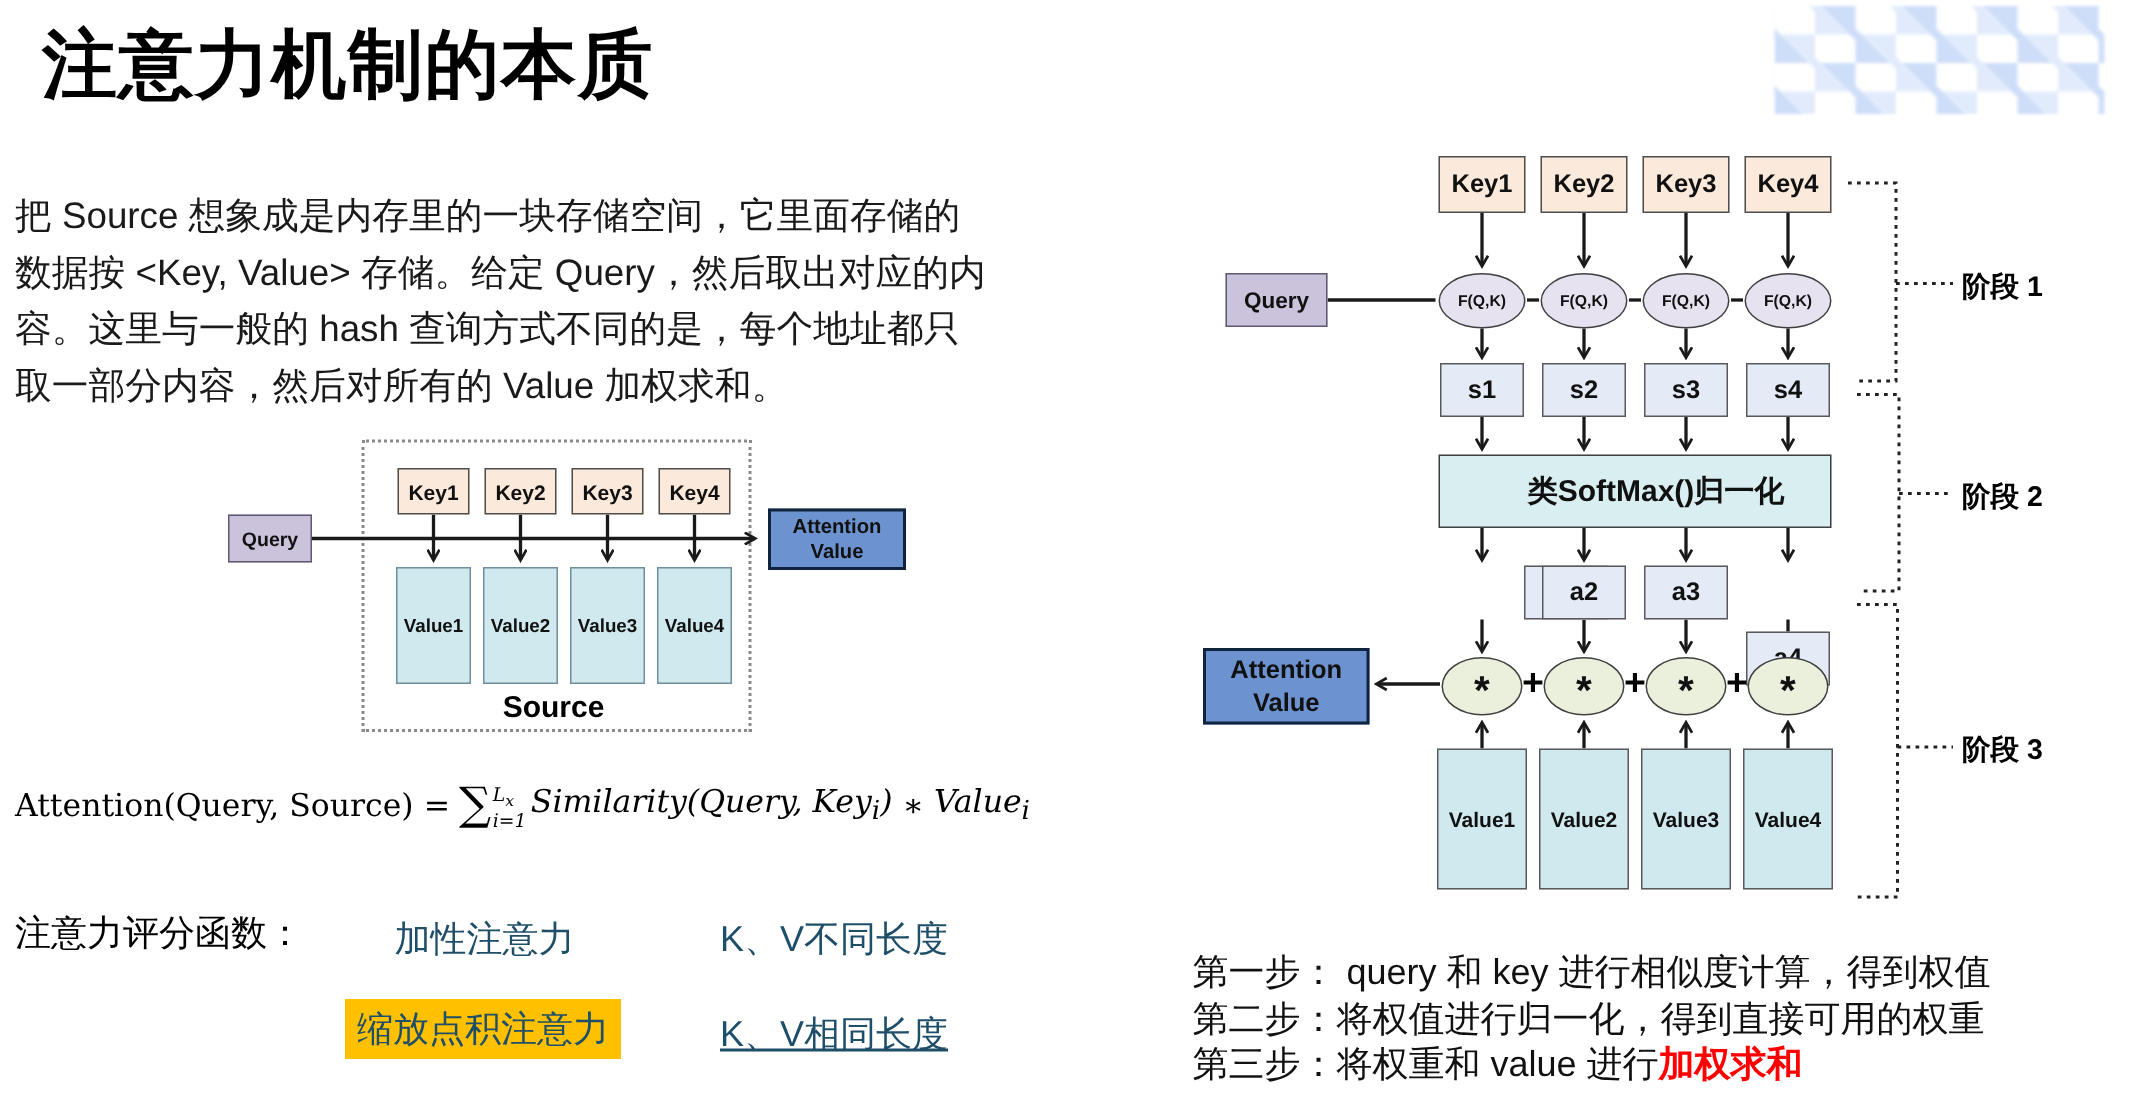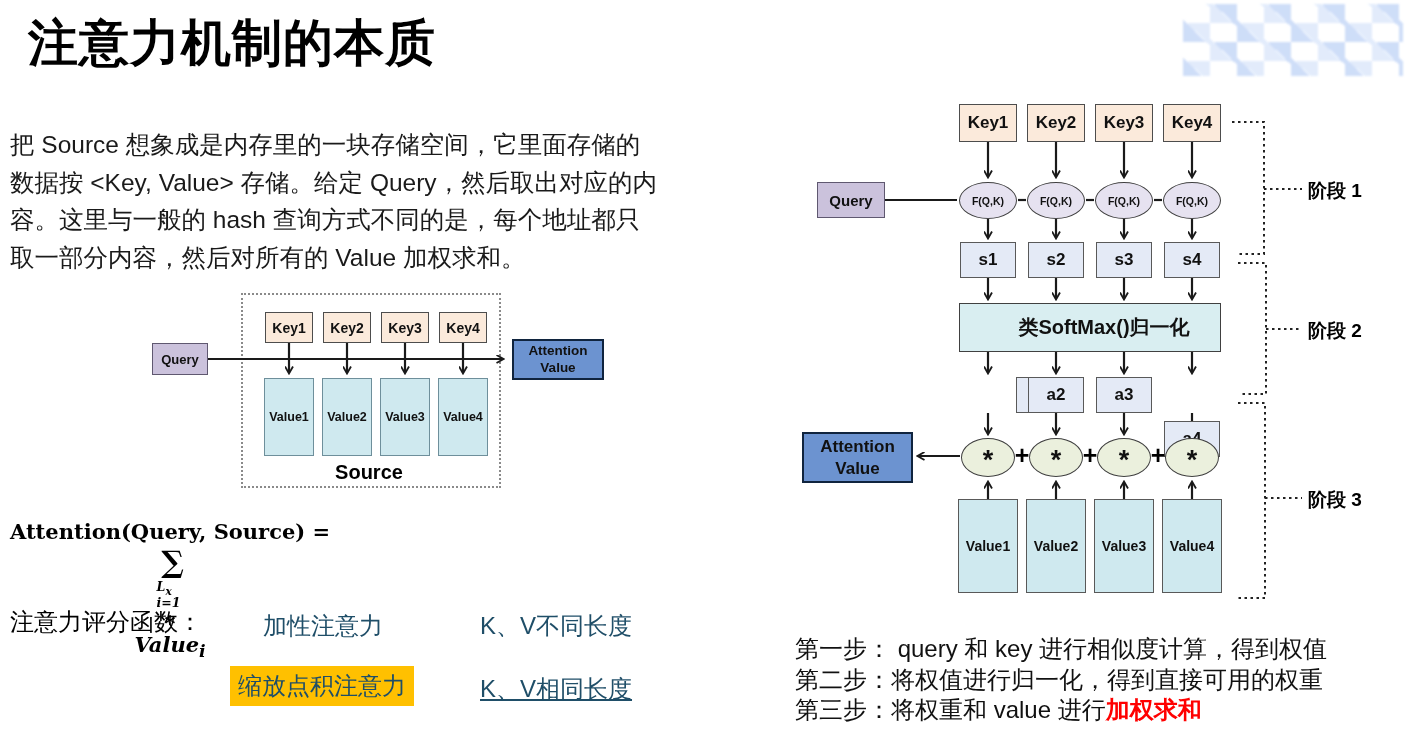--- a/index.html
+++ b/index.html
@@ -18,22 +18,22 @@
   .sbox{background:#E4EAF6;border:1.6px solid #595959;font-size:17px;}
   .fell{background:#E6E2F0;border:1.6px solid #404040;border-radius:50%;font-size:10.5px;}
   .star{background:#EBF0DD;border:1.6px solid #404040;border-radius:50%;font-size:27px;}
   .star span{transform:translateY(3px);}
   .softmax{background:#D9EEF1;border:1.6px solid #404040;font-size:20px;}
   .plus{position:absolute;z-index:3;font-weight:bold;font-size:25px;color:#000;width:24px;text-align:center;}
   .stage{position:absolute;z-index:3;font-weight:bold;font-size:19px;color:#000;}
   .dotted-rect{position:absolute;border:2px dotted #8a8a8a;z-index:1;}
   .title{position:absolute;left:28px;top:10px;font-size:50px;font-weight:900;letter-spacing:1px;}
   .intro{position:absolute;left:10px;top:126px;width:720px;font-size:24.5px;line-height:37.5px;color:#1a1a1a;}
-  .formula{position:absolute;left:10px;top:519px;font-family:"DejaVu Serif",serif;font-weight:bold;
-           font-size:21px;display:flex;align-items:center;white-space:nowrap;flex-direction:column;}
+  .formula{position:absolute;left:10px;top:519px;font-family:"DejaVu Serif",serif;font-weight:normal;
+           font-size:21px;display:flex;align-items:center;white-space:nowrap;}
   .formula .sigma{font-size:30px;margin:0 1px 0 6px;}
   .sum-limits{display:inline-flex;flex-direction:column;font-size:12.5px;line-height:12px;
               font-style:italic;margin-right:3px;transform:translateY(2px);}
   .it{font-style:italic;}
   .scoring-heading{position:absolute;left:10px;top:606px;font-size:24px;}
   .accent{color:#1F4E68;font-size:24px;position:absolute;}
   .hl{background:#FFC000;padding:4px 8px;}
   .steps{position:absolute;left:795px;top:634px;font-size:24px;line-height:30.5px;color:#111;white-space:nowrap;}
   .emph{color:#FF0000;font-weight:bold;}
   .src-label{position:absolute;left:241px;top:461px;width:256px;text-align:center;font-weight:bold;font-size:20px;z-index:2;}
@@ -132,20 +132,21 @@
 
   <div class="src-label">Source</div>
 
   <div class="formula">
     <span>Attention(Query, Source) = </span>
     <span class="sigma">∑</span>
     <span class="sum-limits">
       <span><span>L</span><sub>x</sub></span>
       <span>i=1</span>
     </span>
+    <span class="it"><span>Similarity(Query, Key</span><sub>i</sub><span>)</span></span>
     <span style="white-space:pre;"> ∗ </span>
     <span class="it"><span>Value</span><sub>i</sub></span>
   </div>
 
   <div class="scoring-heading">注意力评分函数：</div>
   <div class="accent" style="left:263px;top:610px;">加性注意力</div>
   <div class="accent" style="left:480px;top:610px;">K、V不同长度</div>
   <div class="accent hl" style="left:230px;top:666px;">缩放点积注意力</div>
   <div class="accent" style="left:480px;top:673px;text-decoration:underline;">K、V相同长度</div>
 

